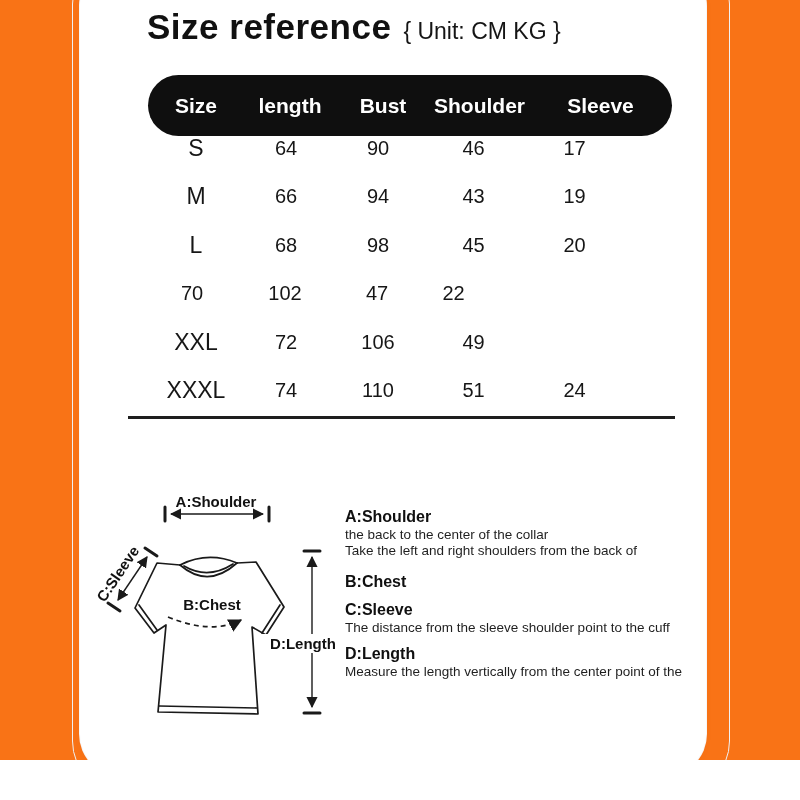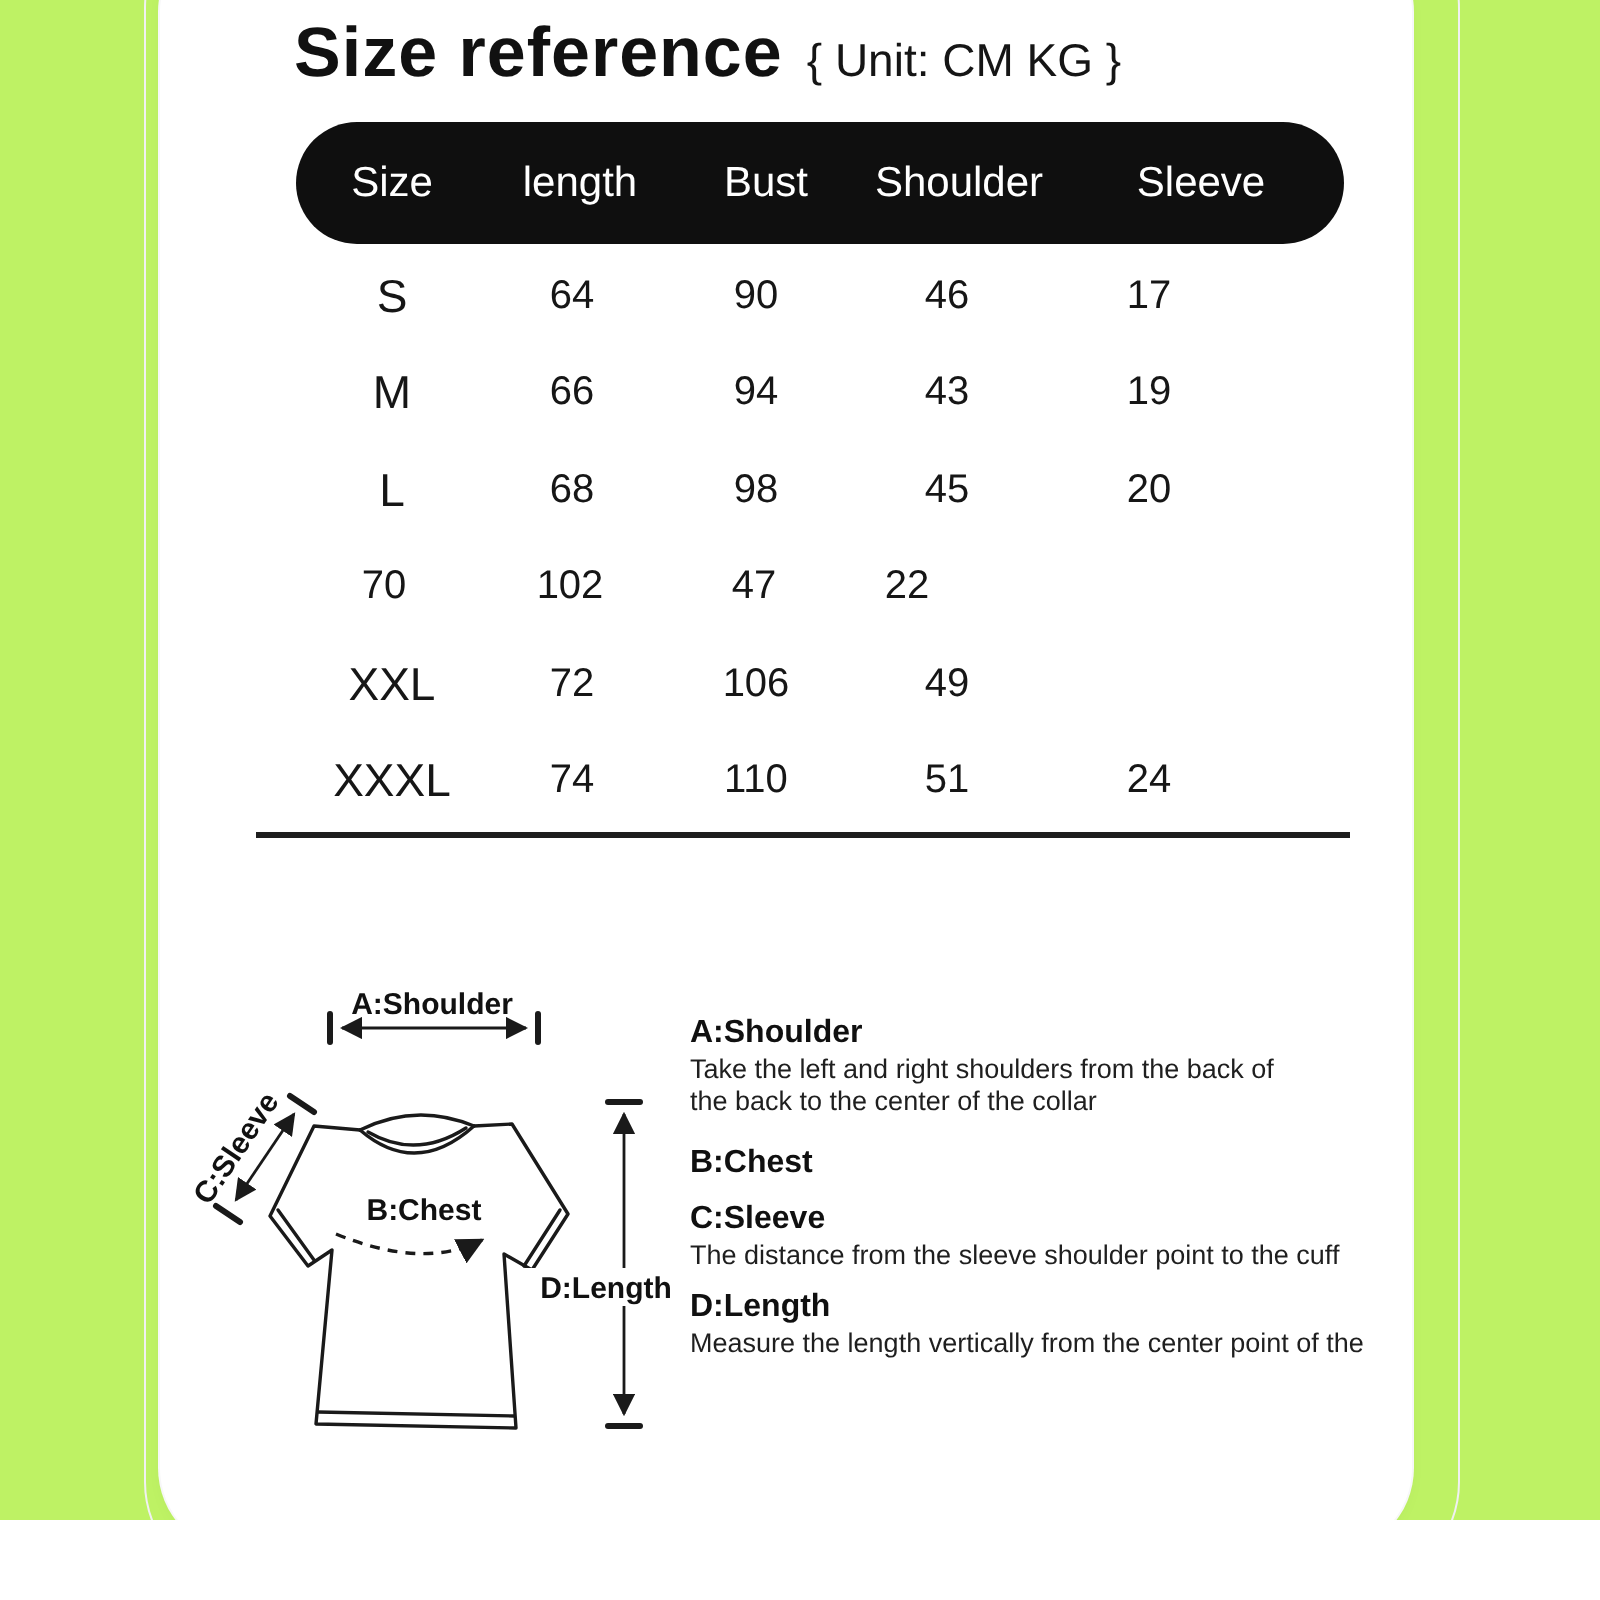--- a/index.html
+++ b/index.html
@@ -1,32 +1,32 @@
 <!DOCTYPE html>
 <html><head>
 <meta charset="utf-8">
 <style>
   * { margin:0; padding:0; box-sizing:border-box; }
   html,body { background:#ffffff; }
   body { font-family:"Liberation Sans", sans-serif; color:#1a1a1a; }
-  .screen { position:relative; width:800px; height:760px; overflow:hidden; background:#bef264; }
+  .screen { position:relative; width:800px; height:760px; overflow:hidden; background:#f97316; }
 
   
   .card-outer { position:absolute; left:72px; top:-50px; width:658px; height:845px;
                 border:1px solid #f0f0f2; border-radius:54px; }
   .card { position:absolute; left:80px; top:-36px; width:626px; height:812px;
           background:#ffffff; border-radius:42px; box-shadow:0 0 0 1px #f7f7f8, 0 2px 8px rgba(0,0,0,0.03); }
 
   .title { position:absolute; left:147px; top:7px; white-space:nowrap; }
   .title-main { font-size:35px; font-weight:700; letter-spacing:0.5px; color:#111; }
   .title-unit { font-size:23px; font-weight:400; color:#151515; margin-left:12px; }
 
-  .pill { position:absolute; left:148px; top:61px; width:524px; height:61px;
+  .pill { position:absolute; left:148px; top:75px; width:524px; height:61px;
           background:#0f0f0f; border-radius:31px;
-          display:grid; grid-template-columns:96px 92px 94px 99px 143px; align-items:center; }
+          display:grid; grid-template-columns:96px 92px 94px 99px 143px; align-items:center;font-weight:bold; }
   .pill .hcell { text-align:center; color:#ffffff; font-size:21px; }
 
   .rows { position:absolute; left:148px; top:124px; width:524px; }
   .trow { display:grid; grid-template-columns:96px 92px 94px 99px 143px; align-items:center; height:48.5px; }
   .trow .cell { text-align:center; font-size:20px; color:#161616; }
   .trow .size { font-size:23px; }
   .trow .c2 { transform:translateX(-4px); }
   .trow .c3 { transform:translateX(-5px);text-align:center; }
   .trow .c4 { transform:translateX(-6px); }
   .trow .c5 { transform:translateX(-26px); }
@@ -154,22 +154,22 @@
       <line class="bar" x1="219" y1="225" x2="235" y2="225"></line>
       <line class="arrow" x1="227" y1="69" x2="227" y2="219" marker-start="url(#ah)" marker-end="url(#ah)"></line>
     </g>
     <rect x="176" y="146" width="84" height="19" fill="#ffffff"></rect>
     <text class="dlabel" x="218" y="161" text-anchor="middle">D:Length</text>
   </svg>
 
   <div class="guide">
     <div class="guide-block">
       <div class="g-head">A:Shoulder</div>
+      <div class="g-line">the back to the center of the collar</div>
       <div class="g-line">Take the left and right shoulders from the back of</div>
-      <div class="g-line">the back to the center of the collar</div>
     </div>
     <div class="guide-block">
       <div class="g-head">B:Chest</div>
     </div>
     <div class="guide-block">
       <div class="g-head">C:Sleeve</div>
       <div class="g-line">The distance from the sleeve shoulder point to the cuff</div>
     </div>
     <div class="guide-block">
       <div class="g-head">D:Length</div>

